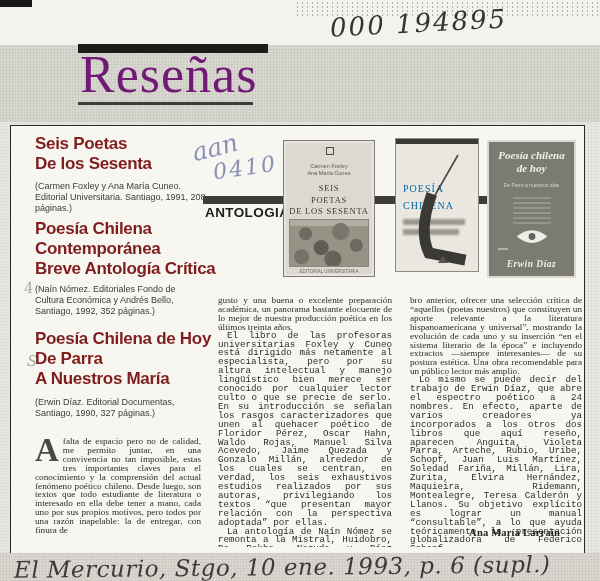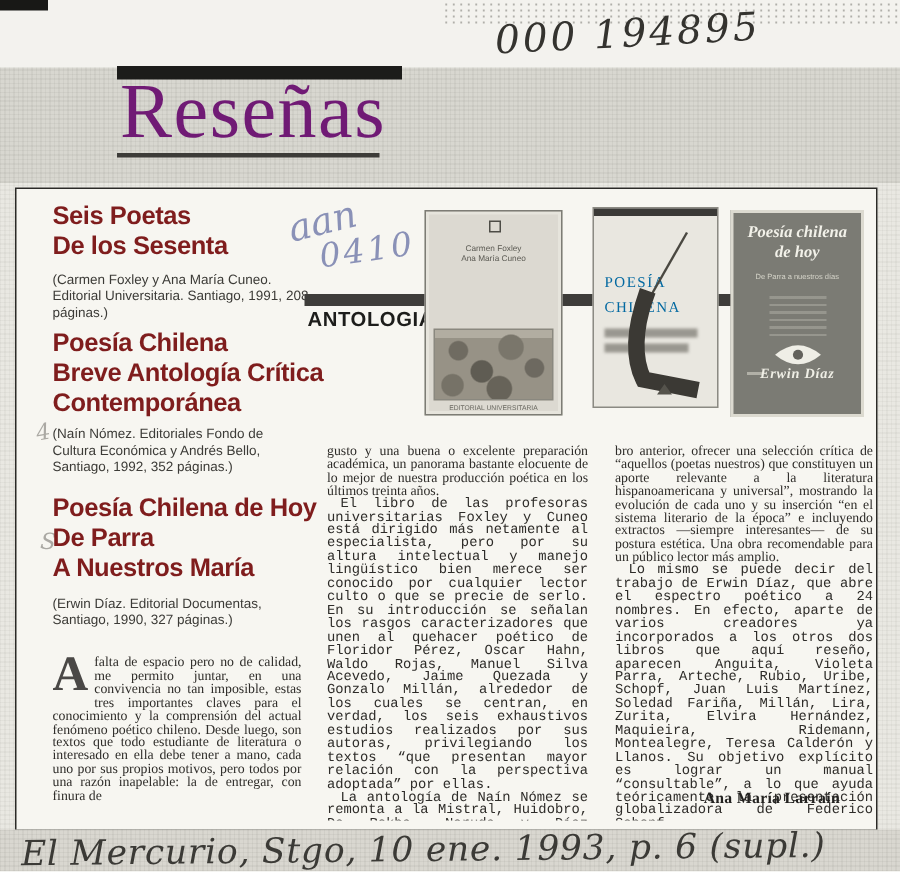--- a/index.html
+++ b/index.html
@@ -104,21 +104,21 @@
     border:2px solid #dcdad0; }
   .b3-title{ position:absolute; left:0; top:7px; width:100%; text-align:center;
     font-family:"Liberation Serif",serif; font-style:italic; font-weight:bold;
     font-size:11px; line-height:13px; color:#f2f1e9; }
   .b3-sub{ position:absolute; left:0; top:40px; width:100%; text-align:center;
     font-family:"Liberation Sans",sans-serif; font-size:5px; color:#d6d5ca; }
   .b3-listsmudge{ position:absolute; left:24px; top:52px; width:38px; height:30px;
     background:repeating-linear-gradient(0deg, rgba(220,219,208,.28) 0 1.5px, transparent 1.5px 5px); }
   .b3-eye{ position:absolute; left:26px; top:86px; }
   .b3-dash{ position:absolute; left:9px; bottom:26px; width:10px; height:2px; background:#c9c8bd; opacity:.7; }
-  .b3-author{ position:absolute; left:0; bottom:21px; width:100%; text-align:center;
+  .b3-author{ position:absolute; left:0; bottom:7px; width:100%; text-align:center;
     font-family:"Liberation Serif",serif; font-style:italic; font-weight:bold;
     font-size:9.5px; color:#efeee5; letter-spacing:.5px; }
 
   .footer-band{ position:absolute; left:0; top:553px; width:600px; height:28px; background:#d9d7d0;
     background-image:
       repeating-linear-gradient(90deg, rgba(100,100,92,.07) 0 1px, transparent 1px 3px),
       repeating-linear-gradient(0deg, rgba(100,100,92,.07) 0 1px, transparent 1px 3px); }
   .footer-citation{ position:absolute; left:14px; top:554px; white-space:nowrap;
     font-family:"DejaVu Serif",serif; font-style:italic; font-size:23px;
     letter-spacing:.5px; color:#3b3a36; transform:rotate(-.6deg); }
@@ -150,37 +150,42 @@
   <div class="antologias-label">ANTOLOGIAS</div>
 
   <div class="book-title bt1">
     <div>Seis Poetas</div>
     <div>De los Sesenta</div>
   </div>
   <div class="book-cite bc1">(Carmen Foxley y Ana María Cuneo. Editorial Universitaria. Santiago, 1991, 208 páginas.)</div>
 
   <div class="book-title bt2">
     <div>Poesía Chilena</div>
+    <div>Contemporánea</div>
     <div>Breve Antología Crítica</div>
-    <div>Contemporánea</div>
   </div>
   <div class="book-cite bc2">(Naín Nómez. Editoriales Fondo de Cultura Económica y Andrés Bello, Santiago, 1992, 352 páginas.)</div>
 
   <div class="book-title bt3">
     <div>Poesía Chilena de Hoy</div>
     <div>De Parra</div>
     <div>A Nuestros María</div>
   </div>
   <div class="book-cite bc3">(Erwin Díaz. Editorial Documentas, Santiago, 1990, 327 páginas.)</div>
 
   <div class="cover cover-b1">
     <div class="b1-logo"></div>
     <div class="b1-authors">
       <div>Carmen Foxley</div>
       <div>Ana María Cuneo</div>
+    </div>
+    <div class="b1-title">
+      <div>SEIS</div>
+      <div>POETAS</div>
+      <div>DE LOS SESENTA</div>
     </div>
     <div class="b1-photo"></div>
     <div class="b1-footer">EDITORIAL UNIVERSITARIA</div>
   </div>
 
   <div class="cover cover-b2">
     <div class="b2-topstrip"></div>
     <div class="b2-title">
       <div>POESÍA</div>
       <div>CHILENA</div>

